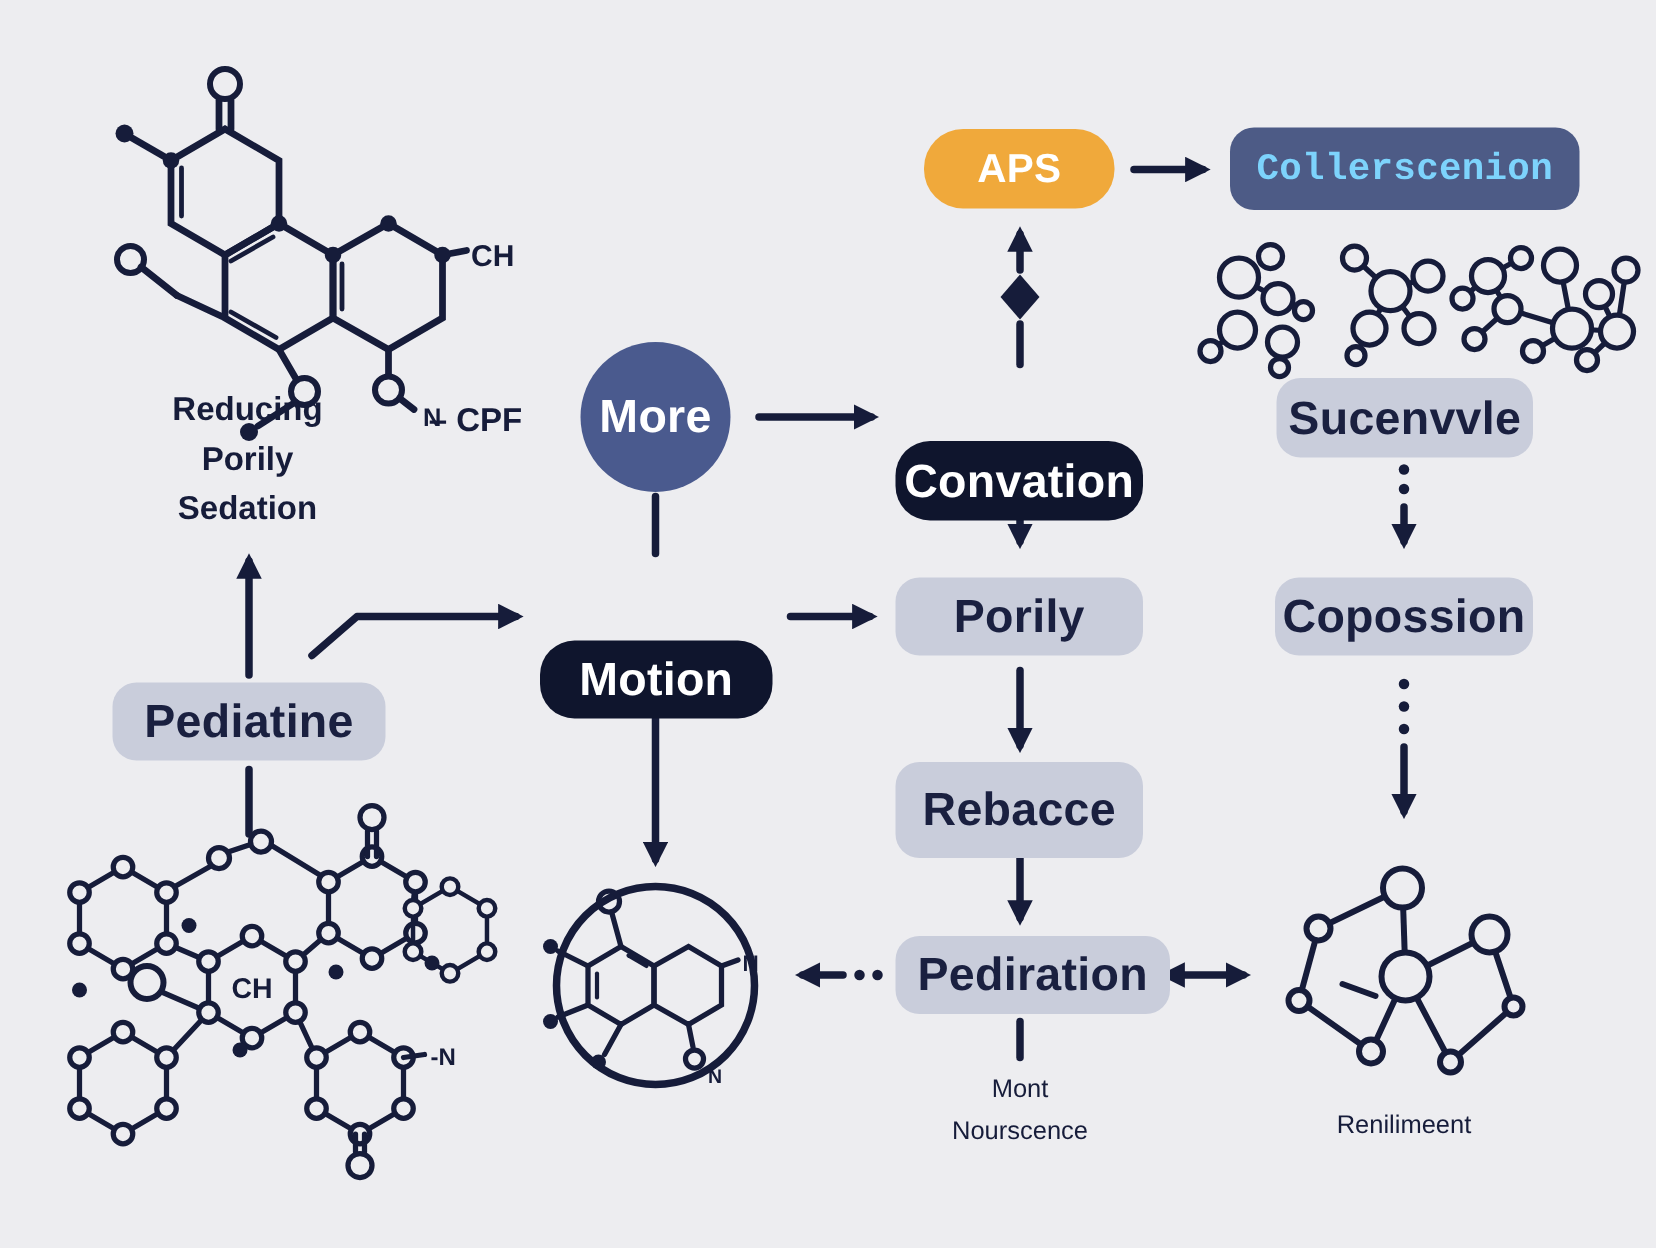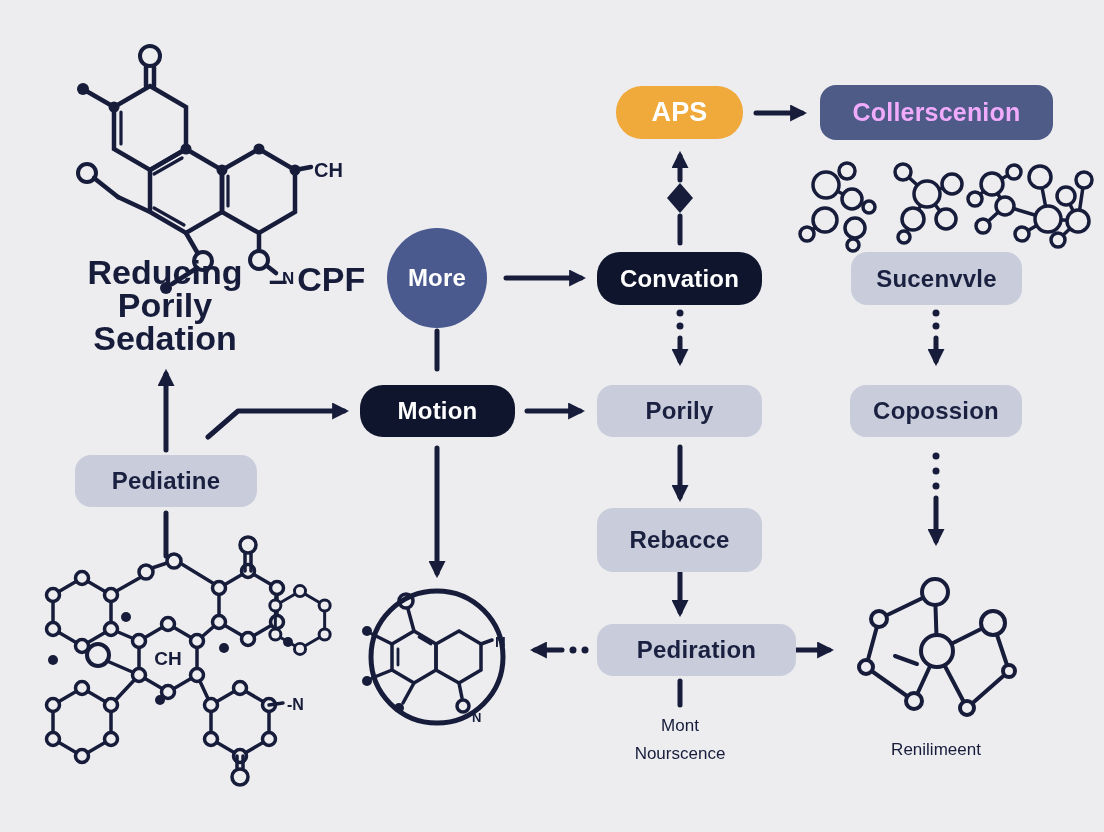--- a/index.html
+++ b/index.html
@@ -4,30 +4,30 @@
 <style>
   html,body{margin:0;padding:0;background:#d8d8dc;}
   .canvas{
     position:relative;width:1104px;height:832px;overflow:hidden;
     background:var(--background,#EDEDF0);
     font-family:"Liberation Sans",sans-serif;
   }
   .layer{position:absolute;left:0;top:0;z-index:1;}
   .node{
     position:absolute;z-index:2;display:flex;align-items:center;justify-content:center;
-    font-weight:bold;font-size:24px;letter-spacing:.2px;white-space:nowrap;
+    font-weight:bold;font-size:31px;letter-spacing:.2px;white-space:nowrap;
   }
-  .node-dark{background:var(--dark-node,#0F152D);color:#fff;border-radius:23px;}
+  .node-dark{background:var(--dark-node,#0F152D);color:#fff;border-radius:23px;margin-top:42px;}
   .node-light{background:var(--light-node,#C9CDDB);color:var(--light-node-text,#1A2040);border-radius:16px;}
   .node-orange{background:var(--accent-orange,#F0A93B);color:#fff;border-radius:26px;font-size:27px;}
-  .node-blue{background:var(--blue-node,#4D5B86);color:#f0abfc;border-radius:16px;font-size:25px;}
+  .node-blue{background:var(--blue-node,#4D5B86);color:#7dd3fc;border-radius:16px;font-size:25px;font-family:Liberation Mono, monospace;}
   .node-circle{background:var(--more-circle,#4A5A8E);color:#fff;border-radius:50%;}
   .caption{position:absolute;z-index:2;color:var(--ink,#161C3A);text-align:center;}
   .caption .line{display:block;}
-  .cap-bold{font-weight:bold;font-size:34px;line-height:33px;}
+  .cap-bold{font-weight:bold;font-size:22px;line-height:33px;}
   .cap-reg{font-weight:normal;font-size:17px;line-height:28px;}
   svg text{fill:var(--ink,#161C3A);font-family:"Liberation Sans",sans-serif;font-weight:bold;}
 </style>
 </head>
 <body>
 
 <div class="canvas">
 
   <svg class="layer" width="1104" height="832" viewBox="0 0 1104 832">
     <defs>
@@ -262,21 +262,21 @@
   <div class="node node-orange" style="left:616px;top:86px;width:127px;height:53px">APS</div>
   <div class="node node-blue" style="left:820px;top:85px;width:233px;height:55px">Collerscenion</div>
   <div class="node node-circle" style="left:387px;top:228px;width:100px;height:100px">More</div>
   <div class="node node-dark" style="left:597px;top:252px;width:165px;height:53px">Convation</div>
   <div class="node node-light" style="left:851px;top:252px;width:171px;height:53px">Sucenvvle</div>
   <div class="node node-dark" style="left:360px;top:385px;width:155px;height:52px">Motion</div>
   <div class="node node-light" style="left:597px;top:385px;width:165px;height:52px">Porily</div>
   <div class="node node-light" style="left:850px;top:385px;width:172px;height:52px">Copossion</div>
   <div class="node node-light" style="left:75px;top:455px;width:182px;height:52px">Pediatine</div>
   <div class="node node-light" style="left:597px;top:508px;width:165px;height:64px">Rebacce</div>
-  <div class="node node-light" style="left:597px;top:624px;width:199px;height:52px">Pediration</div>
+  <div class="node node-light" style="left:597px;top:624px;width:183px;height:52px">Pediration</div>
 
   <div class="caption cap-bold" style="left:55px;top:256px;width:220px">
     <span class="line">Reducing</span>
     <span class="line">Porily</span>
     <span class="line">Sedation</span>
   </div>
   <div class="caption cap-bold" style="left:262px;top:263px;width:110px">– CPF</div>
   <div class="caption cap-reg" style="left:580px;top:712px;width:200px">
     <span class="line">Mont</span>
     <span class="line">Nourscence</span>

